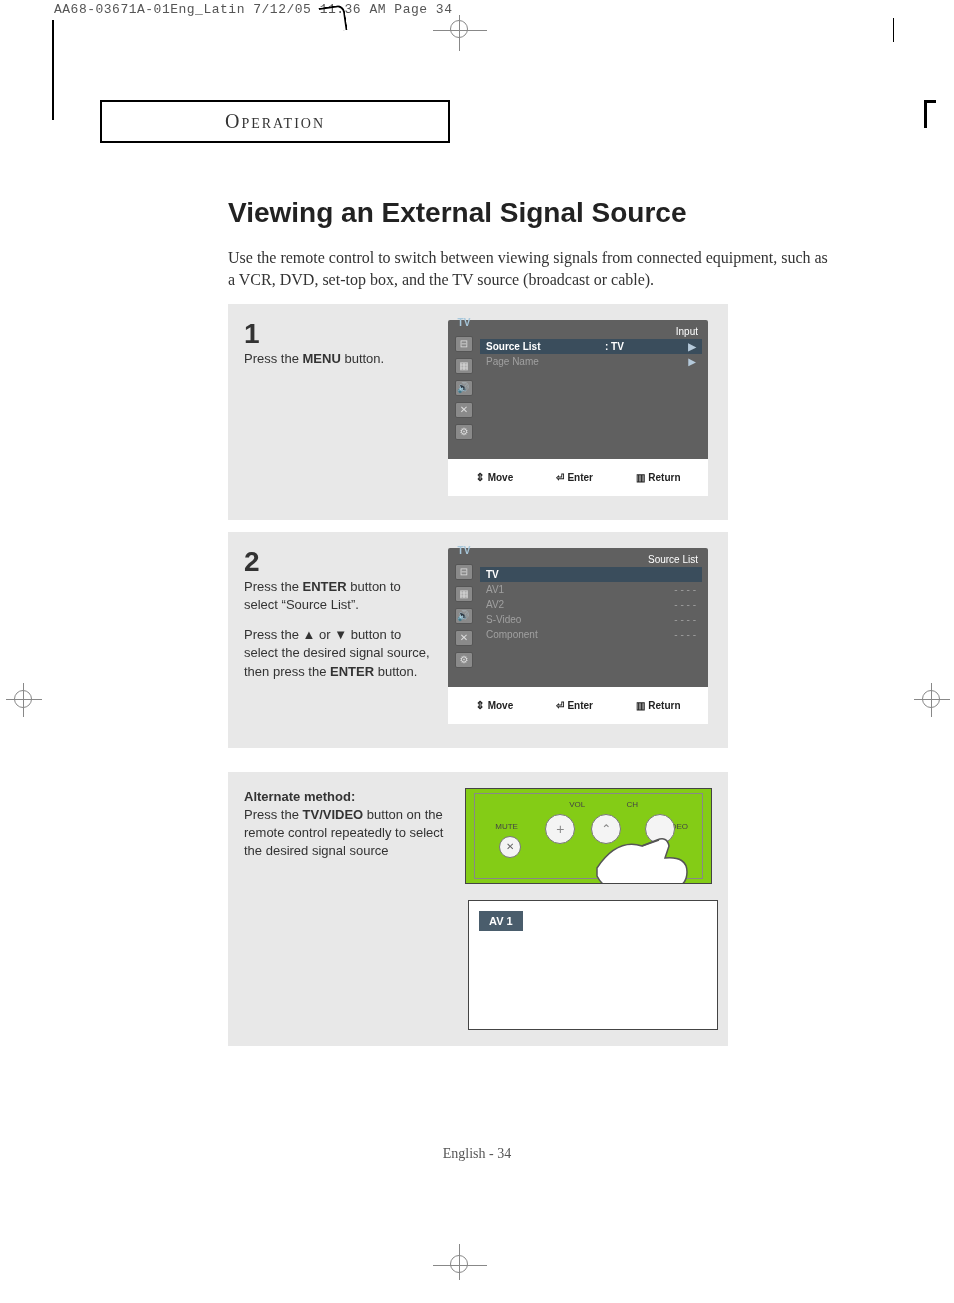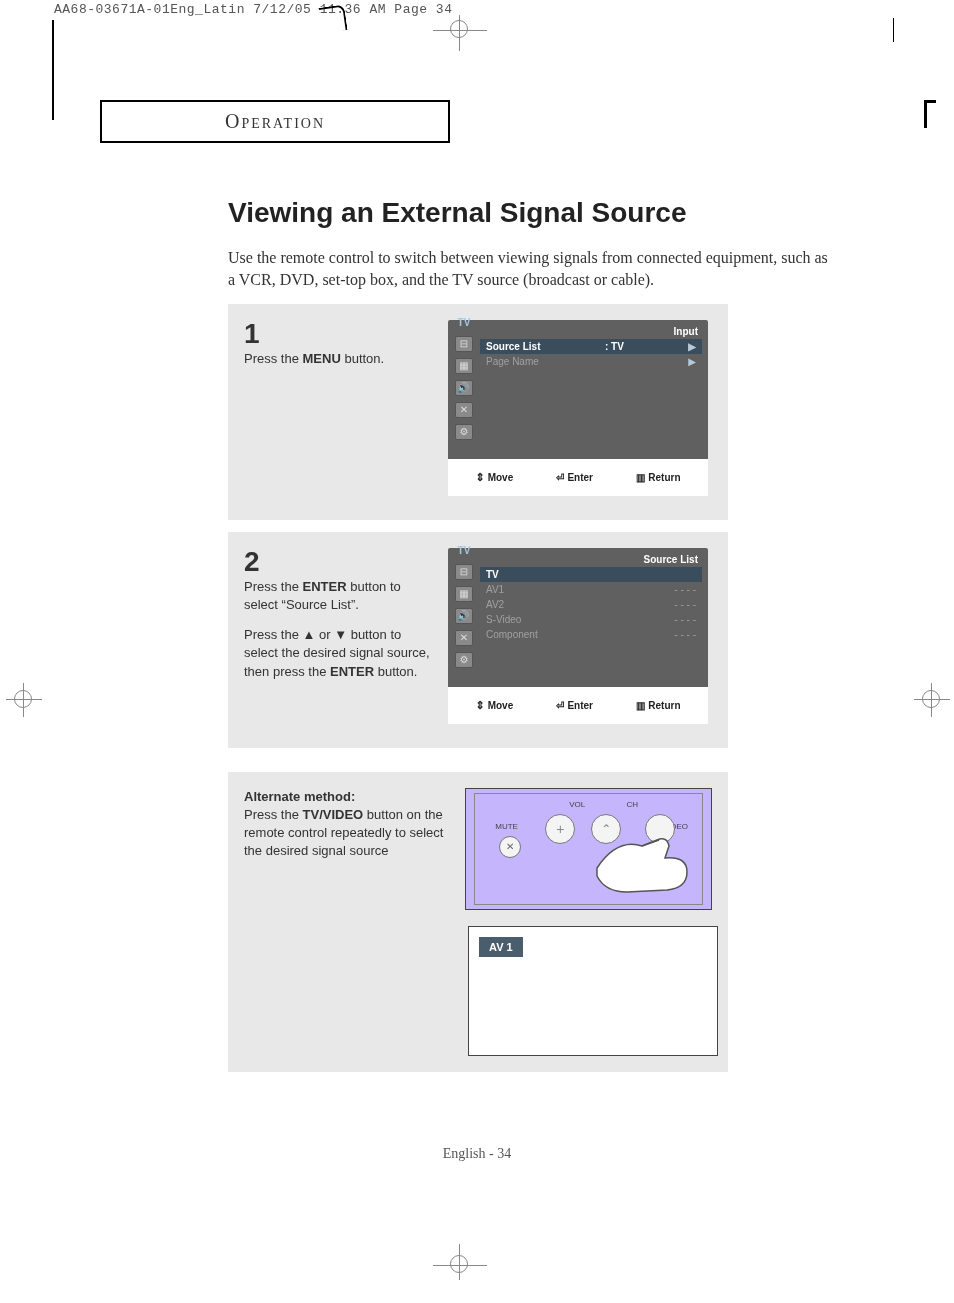--- a/index.html
+++ b/index.html
@@ -174,21 +174,21 @@
     font-size: 10px;
     color: #d0d0d0;
     position: relative;
     padding: 0;
     font-family: Arial, Helvetica, sans-serif;
   }
   .osd-header {
     display: flex;
     justify-content: flex-end;
     padding: 6px 10px 2px 10px;
-    font-weight: 700;
+    font-weight: 400;
     color: #fff;
   }
   .osd-body {
     display: flex;
     min-height: 120px;
   }
   .osd-icons {
     width: 28px;
     display: flex;
     flex-direction: column;
@@ -258,23 +258,23 @@
     gap: 14px;
   }
   .alt-text {
     width: 210px;
     font-size: 13px;
     line-height: 1.4;
     color: #333;
   }
   .remote-box {
     border: 1px solid #444;
-    background: #c4b5fd;
+    background: #84cc16;
     width: 250px;
-    height: 122px;
+    height: 96px;
     position: relative;
     overflow: hidden;
   }
   .remote-inner {
     position: absolute;
     left: 8px; top: 4px; right: 8px; bottom: 4px;
     border: 1px solid #888;
   }
   .remote-lbl {
     position: absolute;

